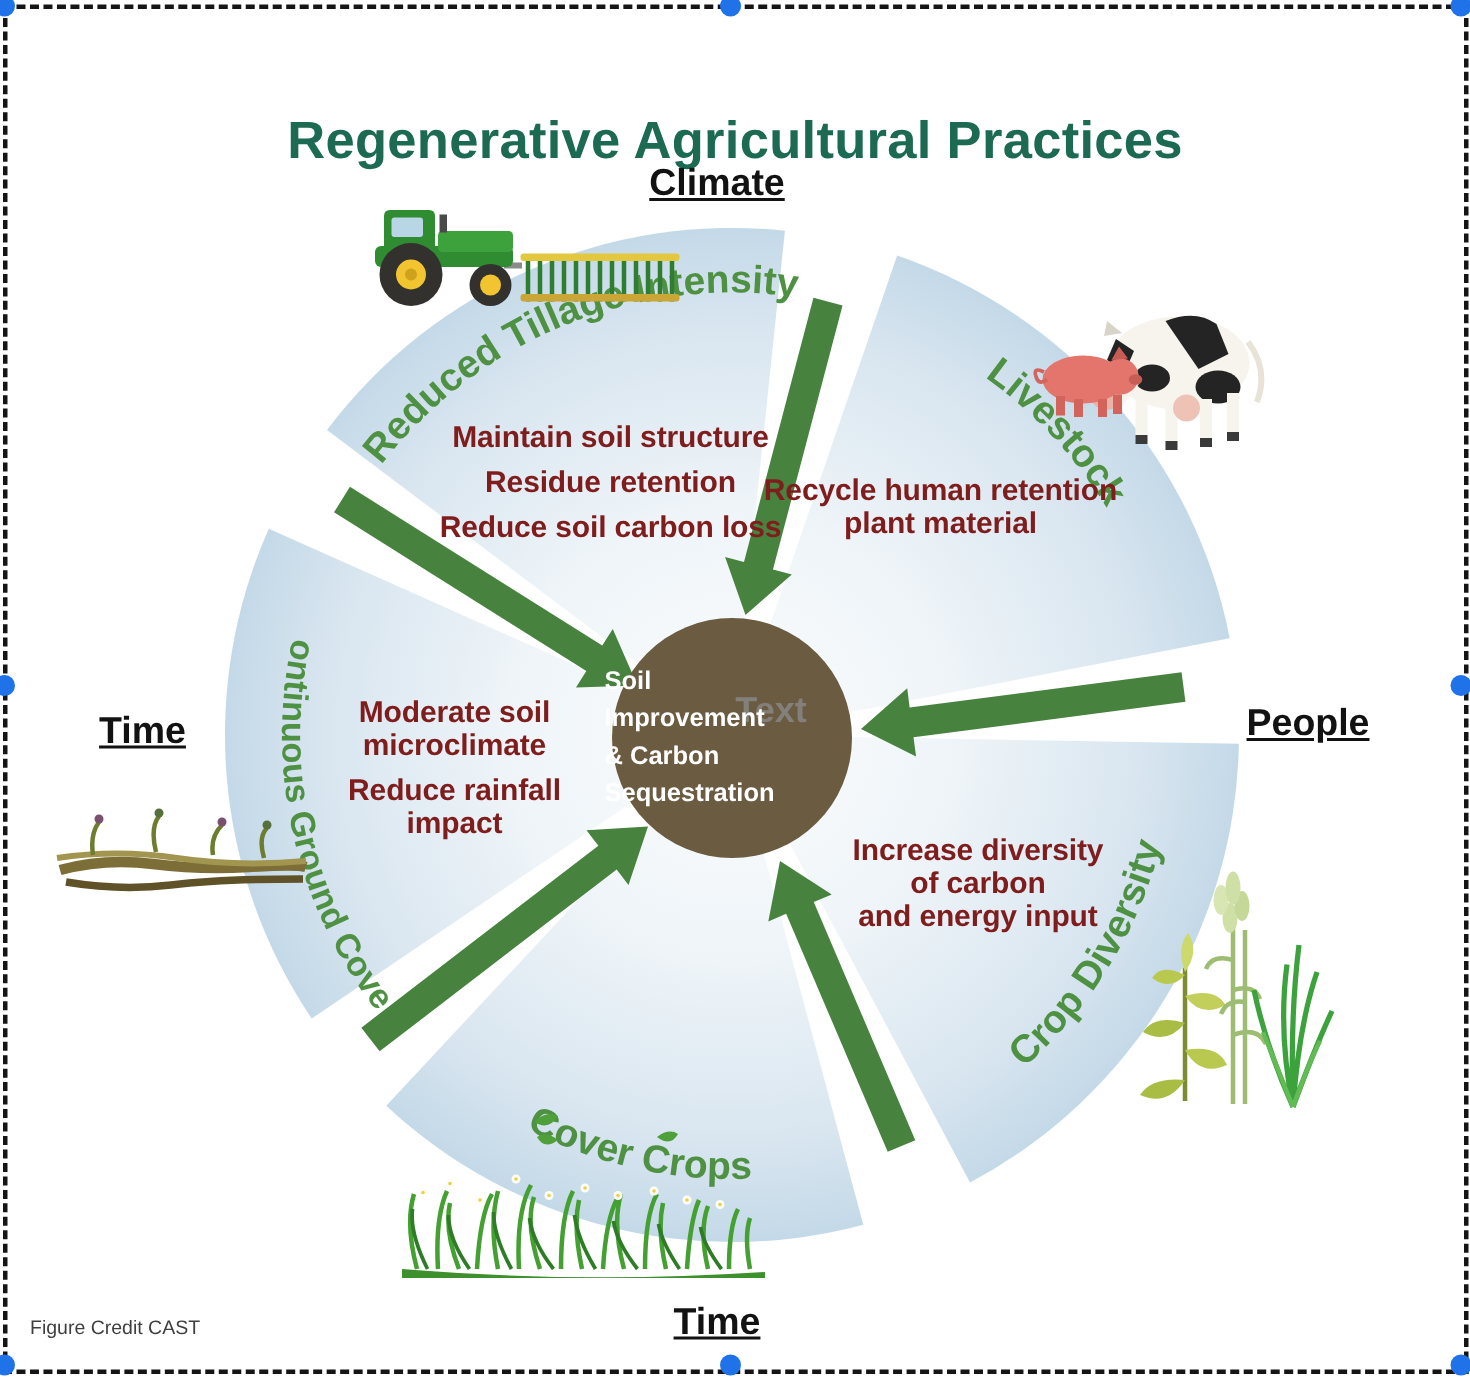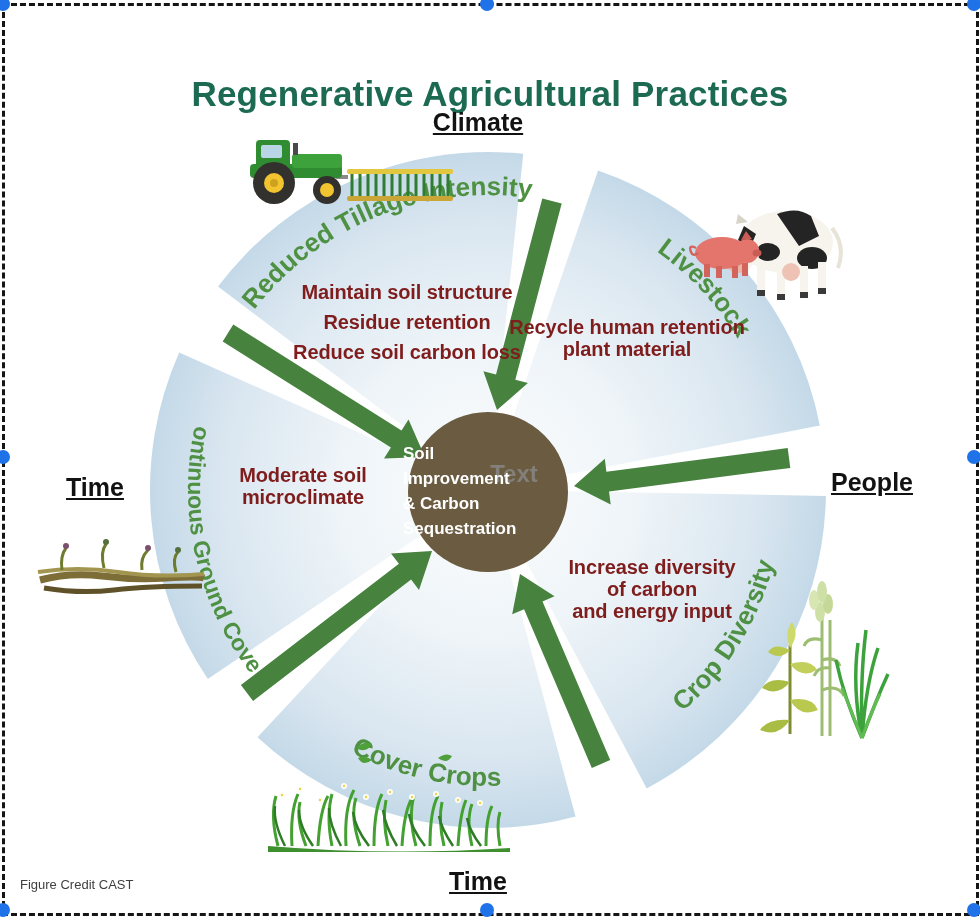--- a/index.html
+++ b/index.html
@@ -197,20 +197,22 @@
 plant material</div>
     </div>
   <div class="detail" style="left:652px;top:556px">
       <div class="para">Increase diversity
 of carbon
 and energy input</div>
     </div>
   <div class="detail" style="left:303px;top:464px">
       <div class="para">Moderate soil
 microclimate</div>
+      <div class="para">Reduce rainfall
+impact</div>
     </div>
 
   <div class="placeholder-text">Text</div>
   <div class="center-label">Soil
 Improvement
 &amp; Carbon
 Sequestration</div>
 
   <div class="credit">Figure Credit CAST</div>
 

